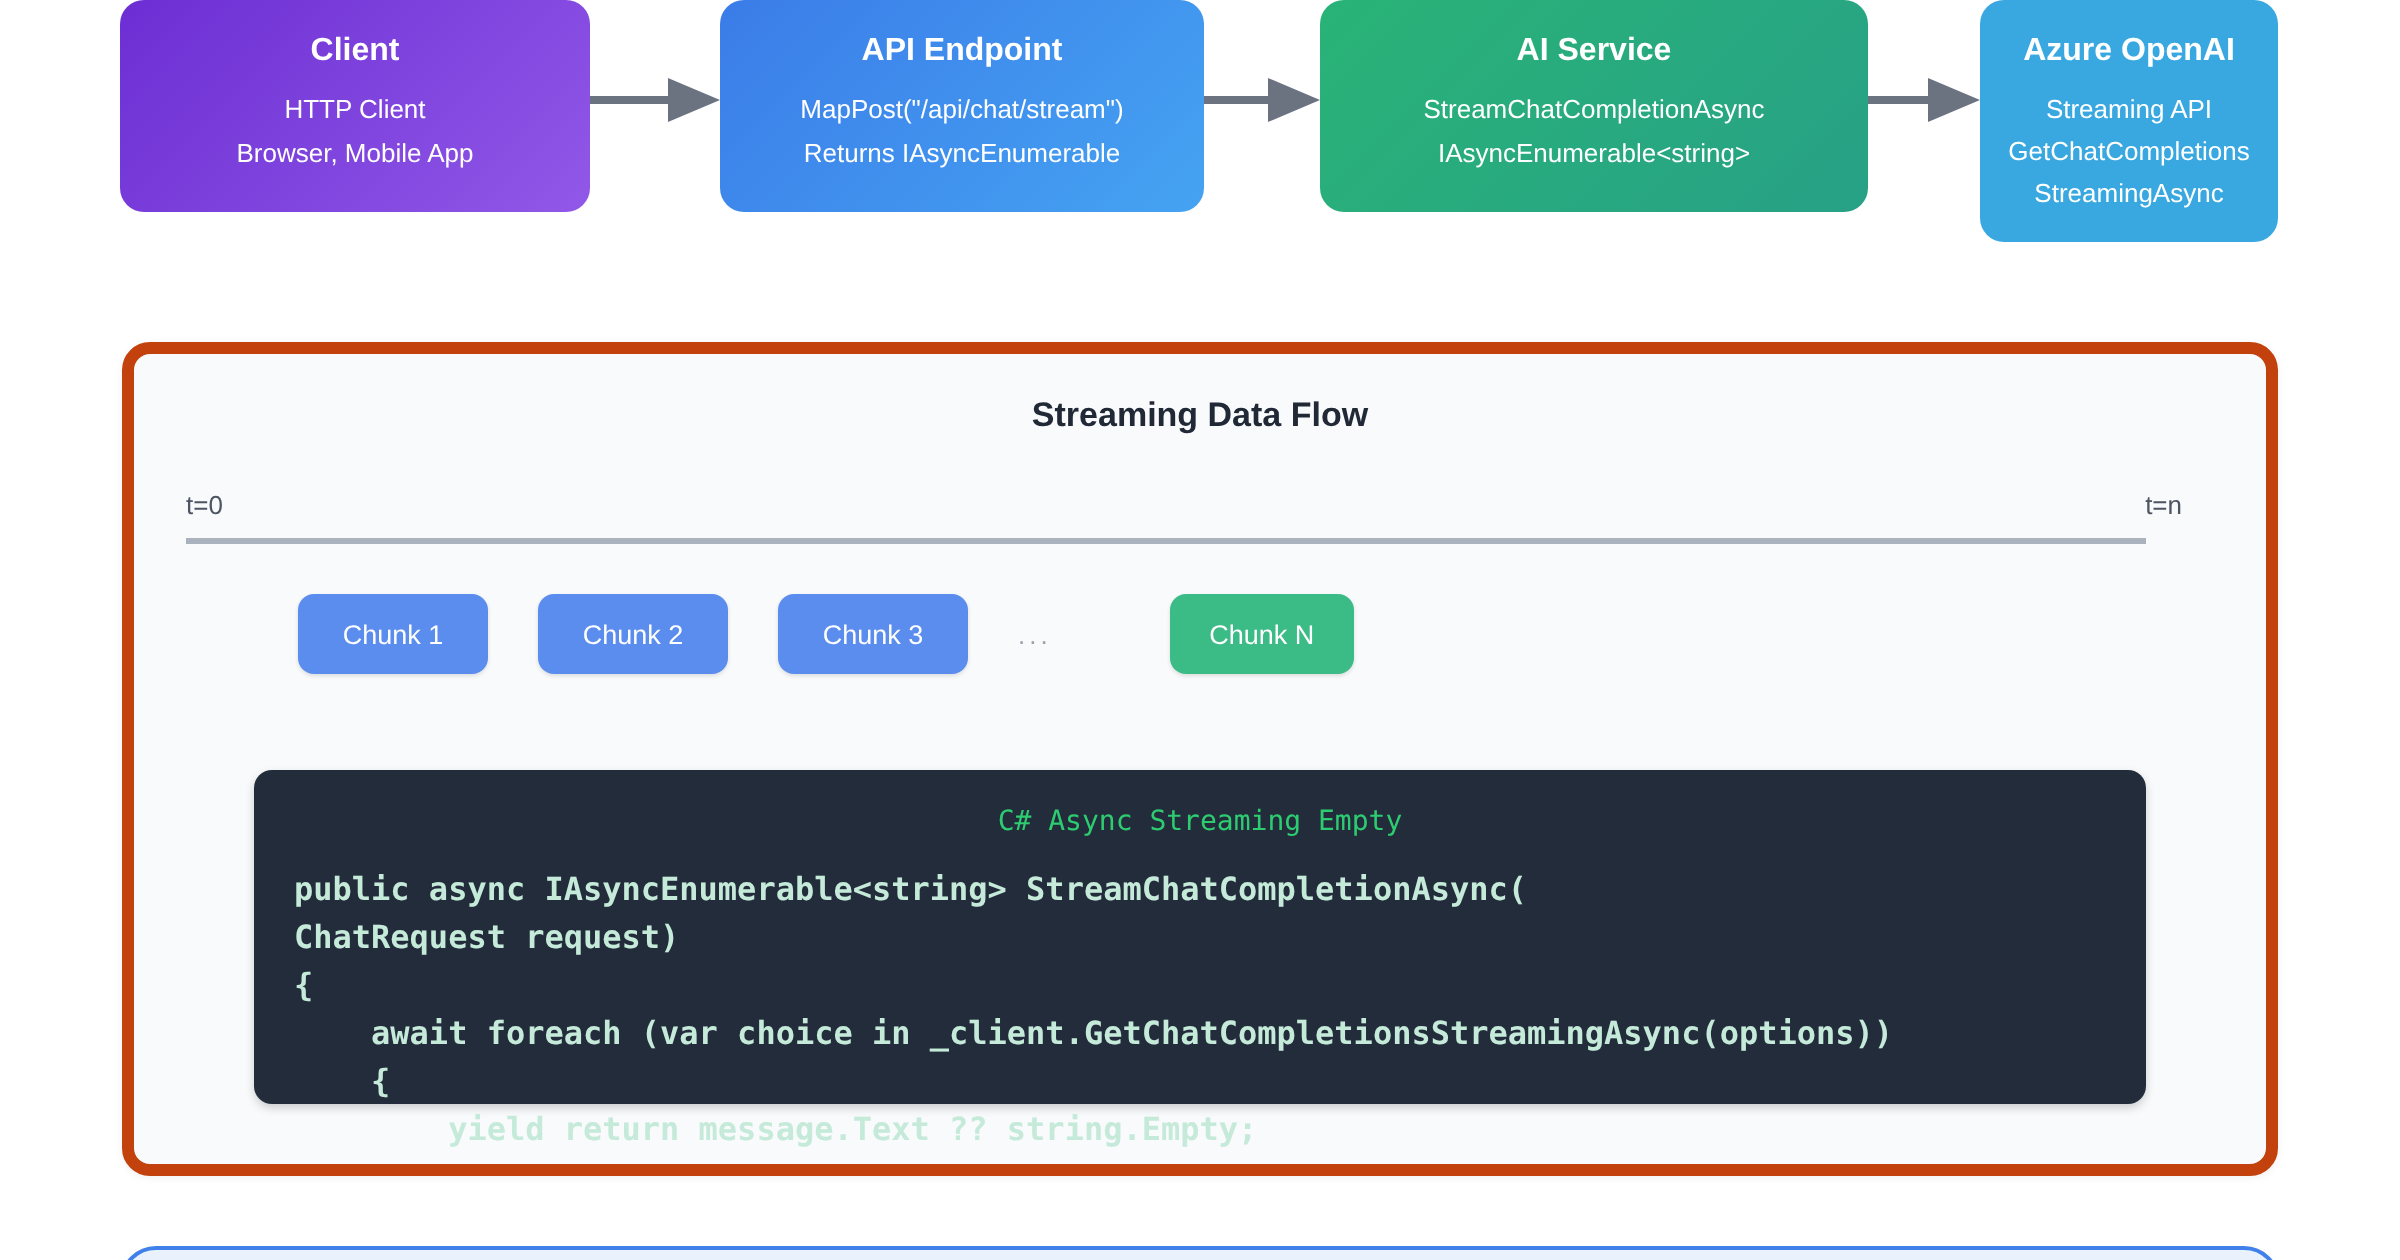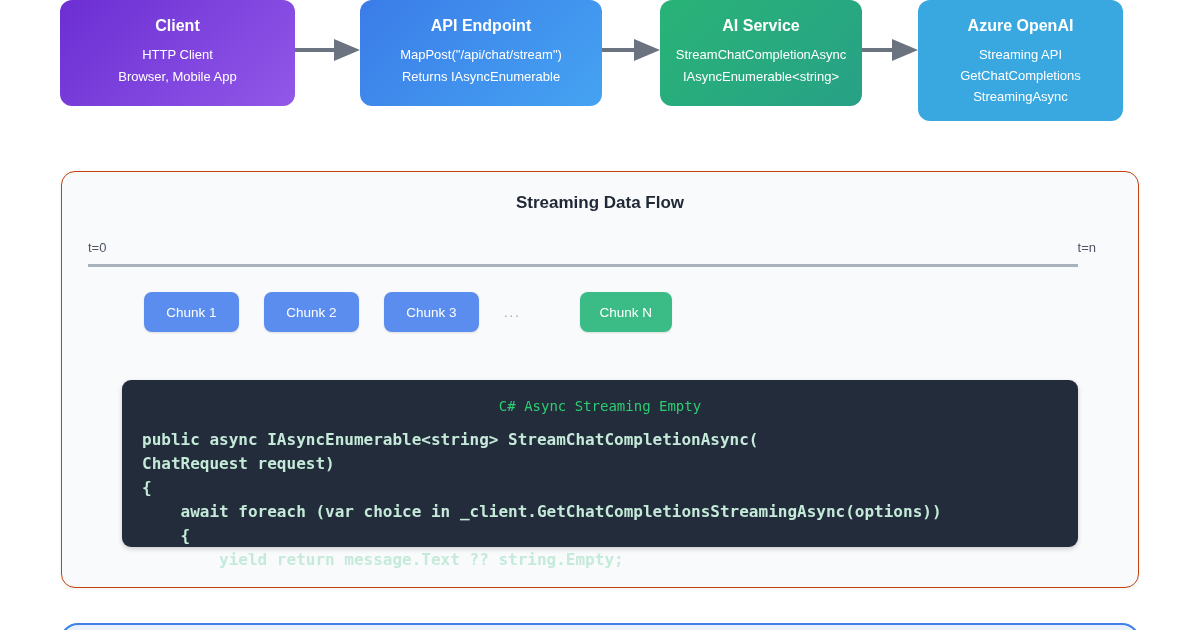--- a/index.html
+++ b/index.html
@@ -12,35 +12,35 @@
   
   .flow-row { display: flex; align-items: flex-start; margin-left: 60px; }
   .flow-box {
     border-radius: 12px; color: #ffffff; text-align: center;
     padding: 17px 8px 14px; min-height: 106px; flex: none;
   }
   .flow-box .box-title { font-size: 16px; font-weight: bold; margin-bottom: 9px; }
   .flow-box .box-sub { font-size: 13px; line-height: 22px; }
   .box-client   { width: 235px; background: linear-gradient(135deg, #6c2ed3, #9158e8); }
   .box-api      { width: 242px; background: linear-gradient(135deg, #3b7ce8, #45a3f2); }
-  .box-ai       { width: 202px; background: linear-gradient(135deg, #29b377, #27a186); }
-  .box-azure    { width: 205px; background: #39a8e0; padding-left: 6px; padding-right: 6px; }
+  .box-ai       { width: 274px; background: linear-gradient(135deg, #29b377, #27a186); }
+  .box-azure    { width: 149px; background: #39a8e0; padding-left: 6px; padding-right: 6px; }
   .box-azure .box-sub { line-height: 21px; }
   .flow-arrow { display: flex; align-items: center; margin-top: 39px; height: 22px; flex: none; }
   .flow-arrow .shaft { flex: 1; height: 4px; background: #6b7280; }
   .flow-arrow .head {
     width: 0; height: 0; border-top: 11px solid transparent;
     border-bottom: 11px solid transparent; border-left: 26px solid #6b7280;
   }
   .gap1 { width: 65px; } .gap2 { width: 58px; } .gap3 { width: 56px; }
 
   
   .panel {
     width: 1078px; height: 417px; margin: 50px auto 0;
-    background: #f8fafc; border: 1px solid #c2410c; border-radius: 14px;
+    background: #f8fafc; border: 6px solid #c2410c; border-radius: 14px;
     box-shadow: 0 1px 4px rgba(0,0,0,0.06);
     padding: 21px 26px; overflow: hidden;
   }
   .panel-title { text-align: center; font-size: 17px; font-weight: bold; color: #212936; }
   .timeline { margin-top: 27px; }
   .timeline-labels {
     display: flex; justify-content: space-between; padding-right: 16px;
     font-size: 13px; color: #4d5563;
   }
   .timeline-line { margin-top: 9px; margin-right: 34px; height: 3px; background: #a9b2bd; }

